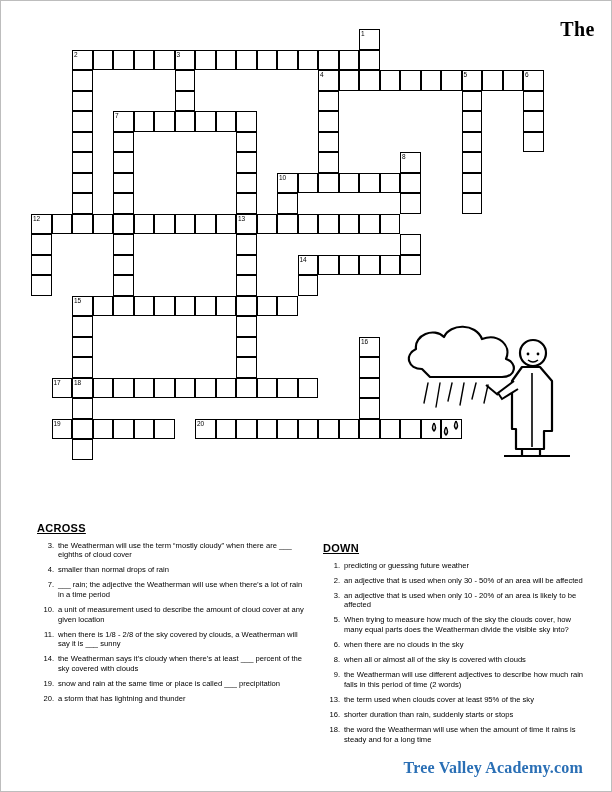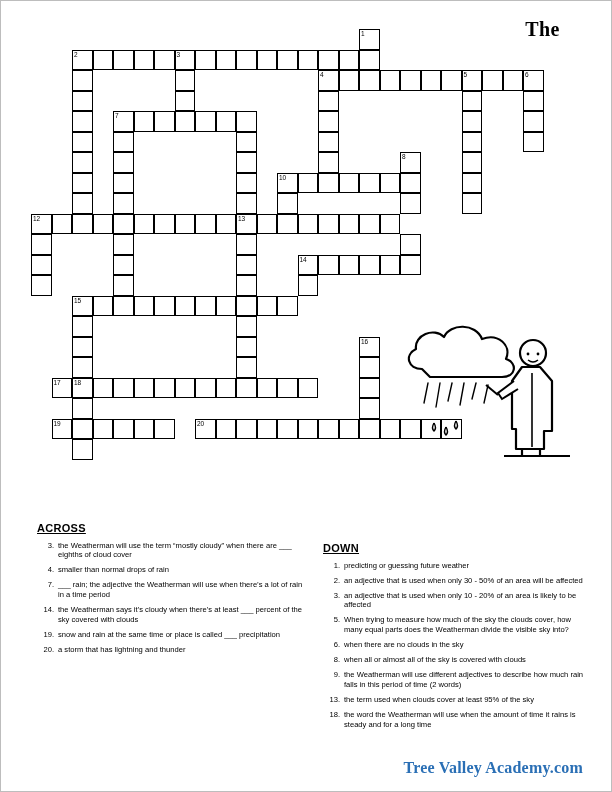--- a/index.html
+++ b/index.html
@@ -11,21 +11,21 @@
     position:relative;
     overflow:hidden;
   }
   .page{
     position:absolute;inset:0;
     border:1px solid #bdbdbd;
     box-sizing:border-box;
   }
   
   .title-block{
-    position:absolute;right:51px;top:18px;
+    position:absolute;right:16px;top:18px;
     text-align:center;
     line-height:1;
   }
   .title-the{
     font-family:"Liberation Serif", serif;
     font-size:20px;font-weight:bold;letter-spacing:.5px;
   }
   .title-weather{
     font-family:"Liberation Serif", serif;
     font-size:37px;font-weight:bold;letter-spacing:.5px;
@@ -345,20 +345,28 @@
           </div>
           <div class="clue">
             <div class="n">4.</div>
             <div class="t">smaller than normal drops of rain</div>
           </div>
           <div class="clue">
             <div class="n">7.</div>
             <div class="t">___ rain; the adjective the Weatherman will use when there’s a lot of rain in a time period</div>
           </div>
           <div class="clue">
+            <div class="n">10.</div>
+            <div class="t">a unit of measurement used to describe the amount of cloud cover at any given location</div>
+          </div>
+          <div class="clue">
+            <div class="n">11.</div>
+            <div class="t">when there is 1/8 - 2/8 of the sky covered by clouds, a Weatherman will say it is ___ sunny</div>
+          </div>
+          <div class="clue">
             <div class="n">14.</div>
             <div class="t">the Weatherman says it’s cloudy when there’s at least ___ percent of the sky covered with clouds</div>
           </div>
           <div class="clue">
             <div class="n">19.</div>
             <div class="t">snow and rain at the same time or place is called ___ precipitation</div>
           </div>
           <div class="clue">
             <div class="n">20.</div>
             <div class="t">a storm that has lightning and thunder</div>
@@ -394,20 +402,24 @@
           </div>
           <div class="clue">
             <div class="n">9.</div>
             <div class="t">the Weatherman will use different adjectives to describe how much rain falls in this period of time (2 words)</div>
           </div>
           <div class="clue">
             <div class="n">13.</div>
             <div class="t">the term used when clouds cover at least 95% of the sky</div>
           </div>
           <div class="clue">
+            <div class="n">16.</div>
+            <div class="t">shorter duration than rain, suddenly starts or stops</div>
+          </div>
+          <div class="clue">
             <div class="n">18.</div>
             <div class="t">the word the Weatherman will use when the amount of time it rains is steady and for a long time</div>
           </div>
         </div>
     </div>
   </div>
 
   <div class="footer">Tree Valley Academy.com</div>
 </div>
 

